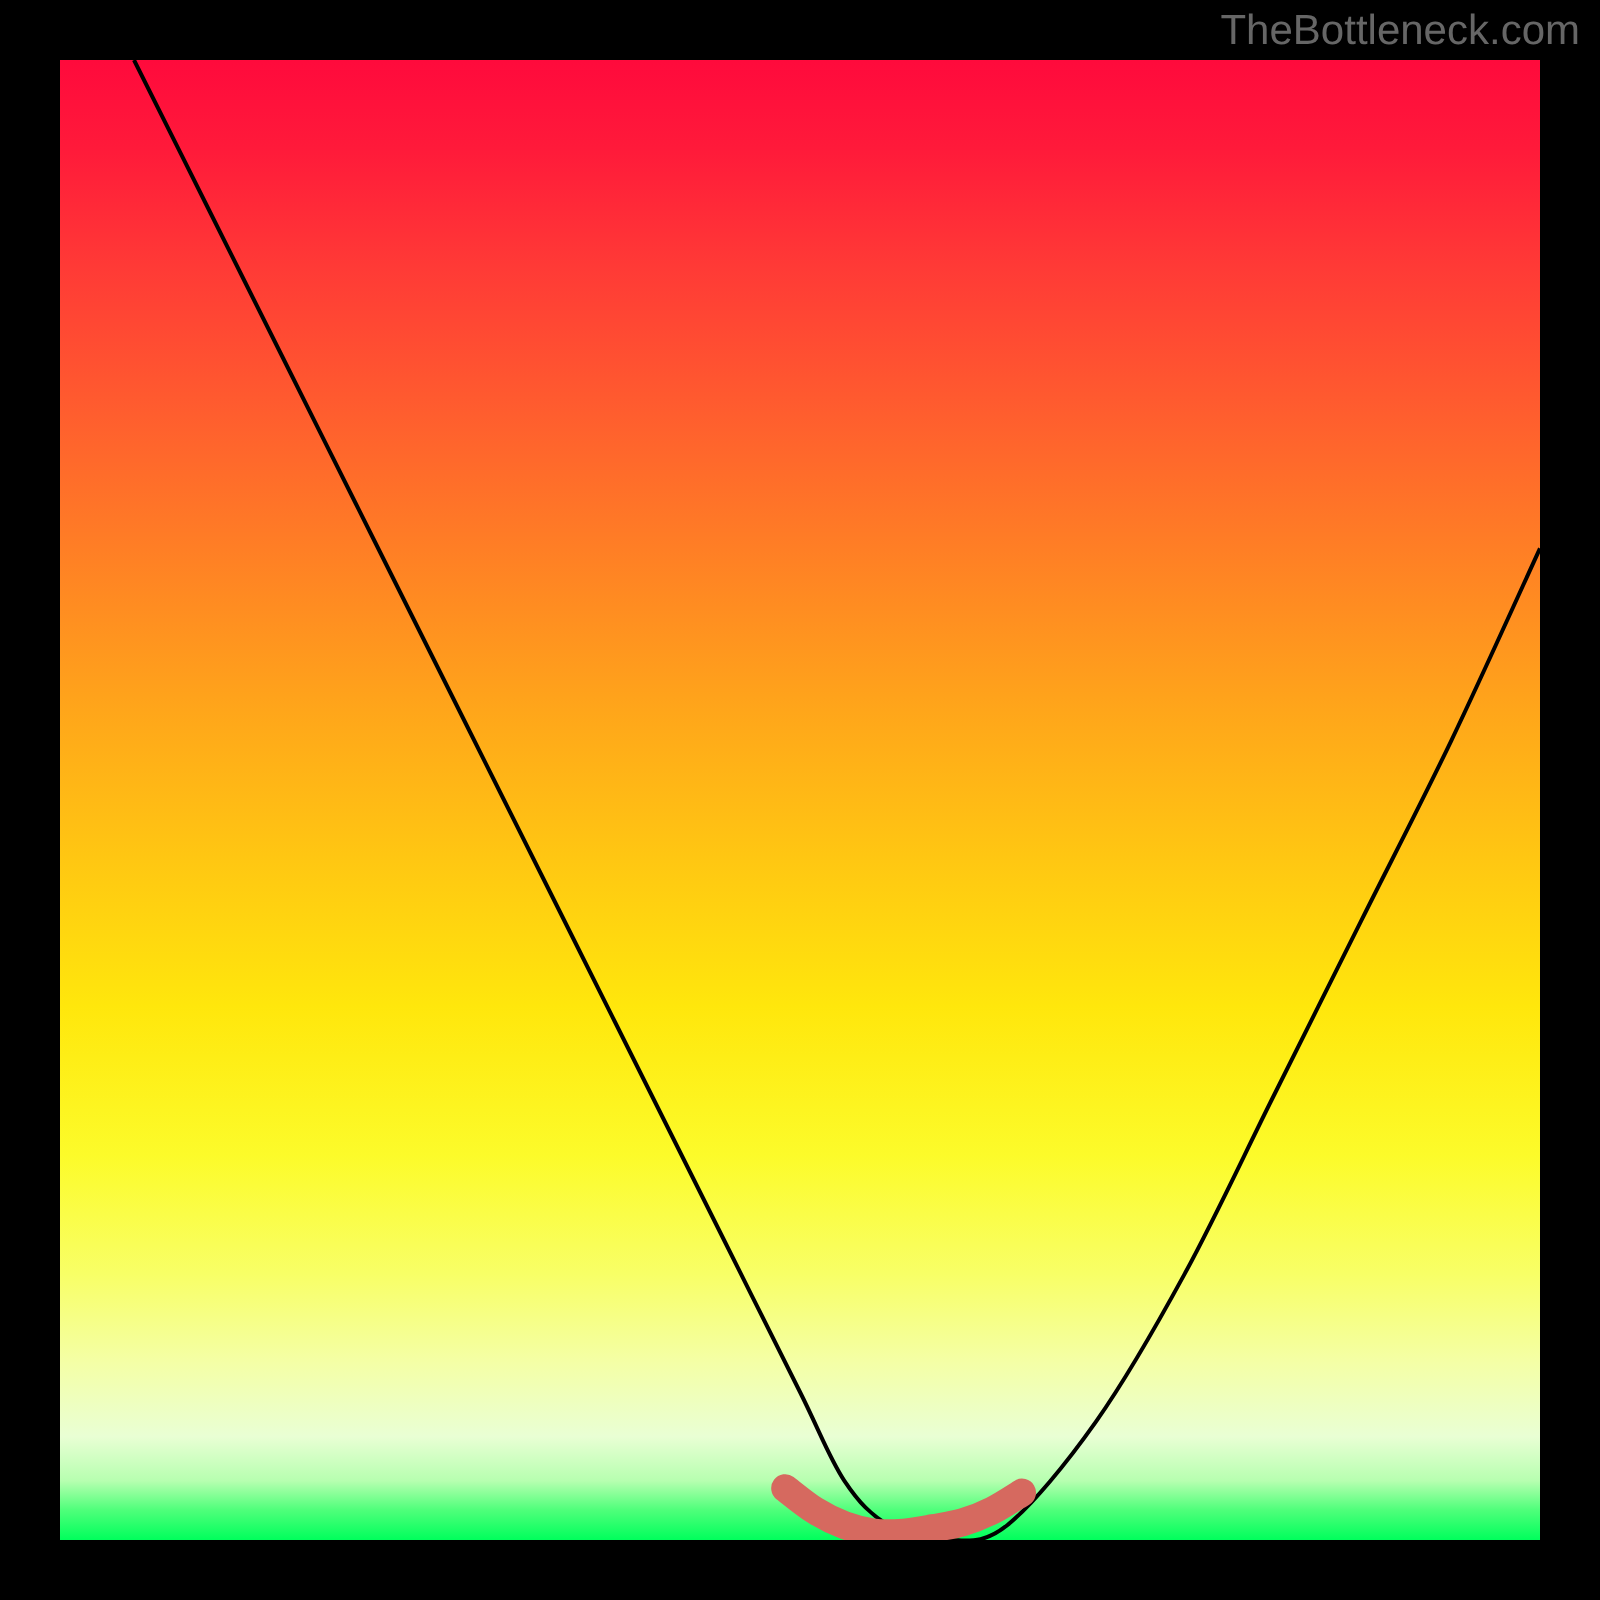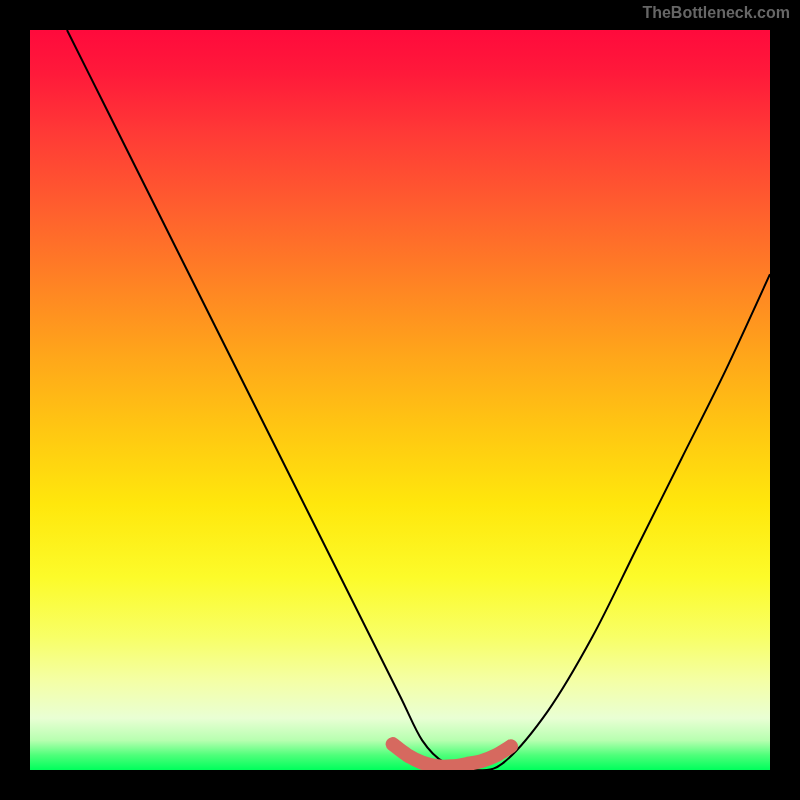--- a/index.html
+++ b/index.html
@@ -9,22 +9,22 @@
     background: #000;
     position: relative;
     font-family: Arial, sans-serif;
     overflow: hidden;
   }
   .watermark {
     position: absolute;
     top: 4px;
     right: 10px;
     color: #666;
-    font-size: 16px;
-    font-weight: bold;
+    font-size: 21px;
+    font-weight: normal;
     z-index: 10;
   }
   .plot-area {
     position: absolute;
     left: 30px;
     top: 30px;
     width: 740px;
     height: 740px;
     overflow: hidden;
   }

